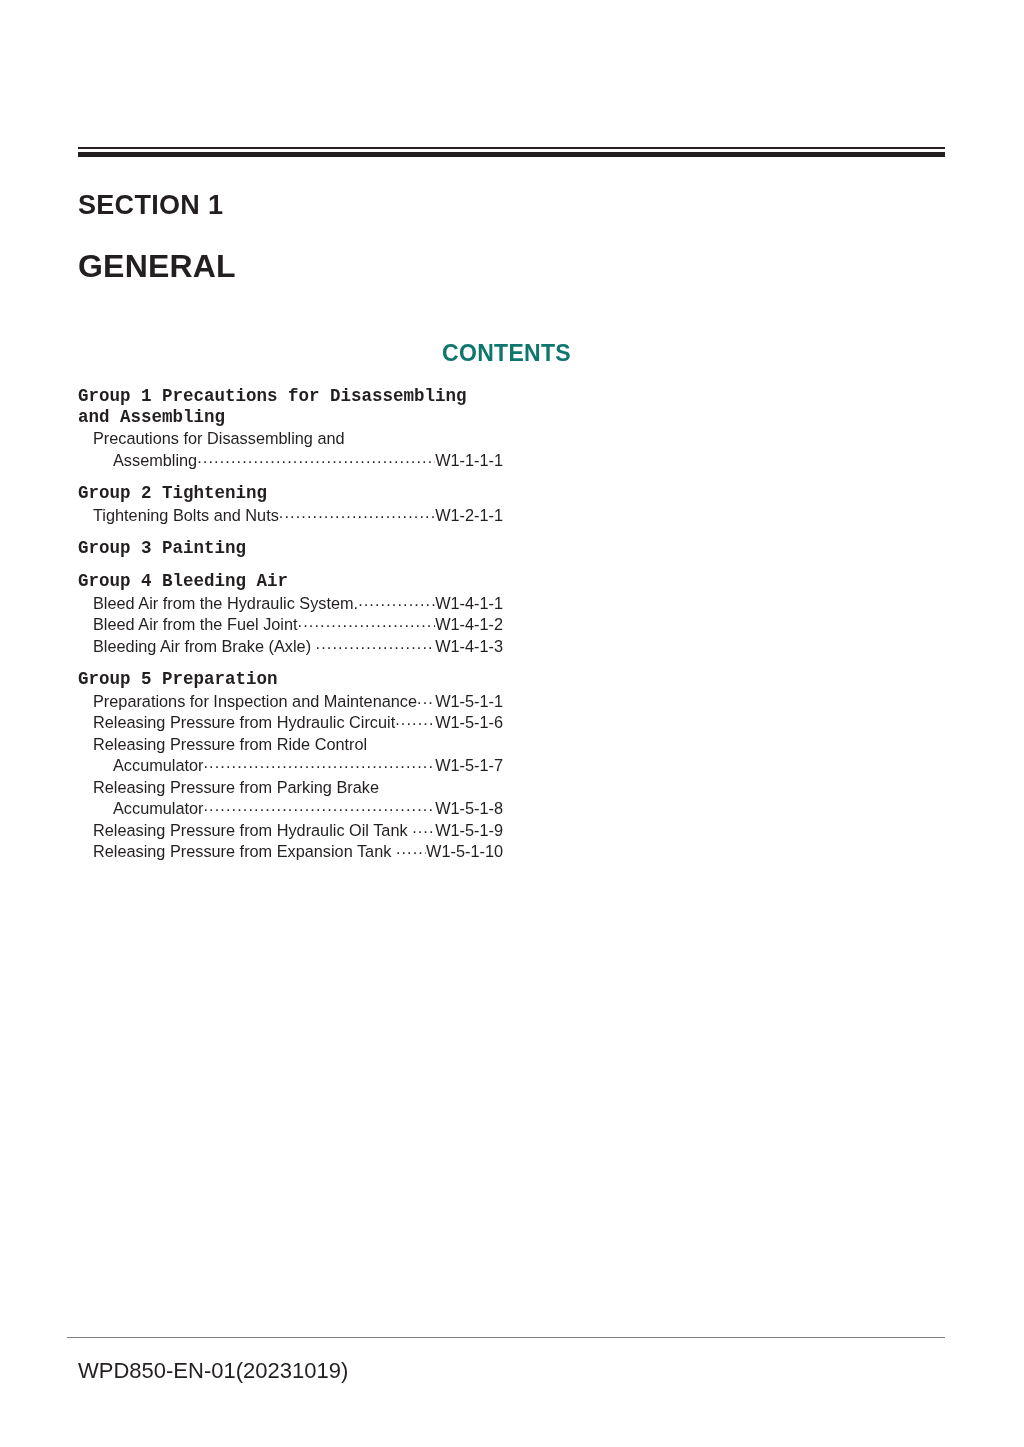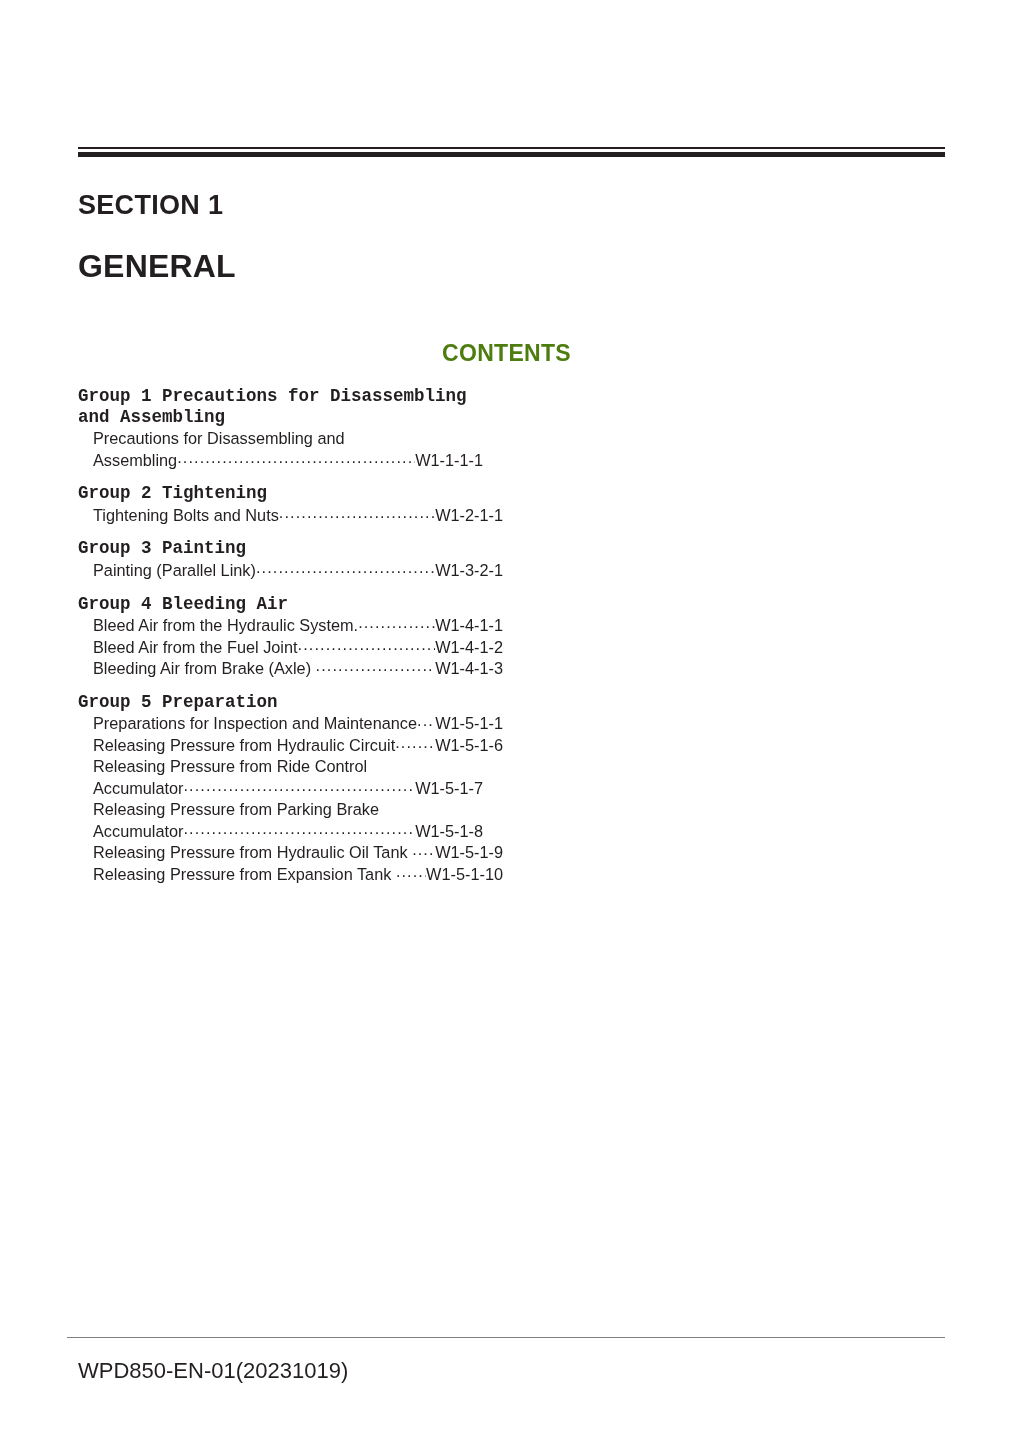--- a/index.html
+++ b/index.html
@@ -66,21 +66,21 @@
   
   .contents-heading {
     position: absolute;
     left: 78px;
     top: 340px;
     width: 493px;
     text-align: right;
     font-size: 23px;
     font-weight: bold;
     letter-spacing: 0.3px;
-    color: #4d7c0f;
+    color: #0f766e;
   }
 
   .toc {
     position: absolute;
     left: 78px;
     top: 386px;
     width: 425px;
   }
 
   .group {
@@ -107,20 +107,21 @@
     display: block;
   }
 
   
   .entry-row {
     display: flex;
     align-items: flex-start;
     width: 410px;
   }
   .entry-row.cont {
+    margin-left: 20px;
     width: 390px;
   }
   .entry-text {
     white-space: pre;
     flex: 0 0 auto;
   }
   .leader {
     flex: 1 1 auto;
     overflow: hidden;
     white-space: nowrap;
@@ -198,27 +199,20 @@
         <div class="entry">
           <div class="entry-row">
             <span class="entry-text">Tightening Bolts and Nuts</span>
             <span class="leader"></span>
             <span class="pagenum">W1-2-1-1</span>
           </div>
         </div>
       </div>
       <div class="group">
         <div class="group-title">Group 3 Painting</div>
-        <div class="entry">
-          <div class="entry-row">
-            <span class="entry-text">Painting (Parallel Link)</span>
-            <span class="leader"></span>
-            <span class="pagenum">W1-3-2-1</span>
-          </div>
-        </div>
       </div>
       <div class="group">
         <div class="group-title">Group 4 Bleeding Air</div>
         <div class="entry">
           <div class="entry-row">
             <span class="entry-text">Bleed Air from the Hydraulic System.</span>
             <span class="leader"></span>
             <span class="pagenum">W1-4-1-1</span>
           </div>
         </div>

